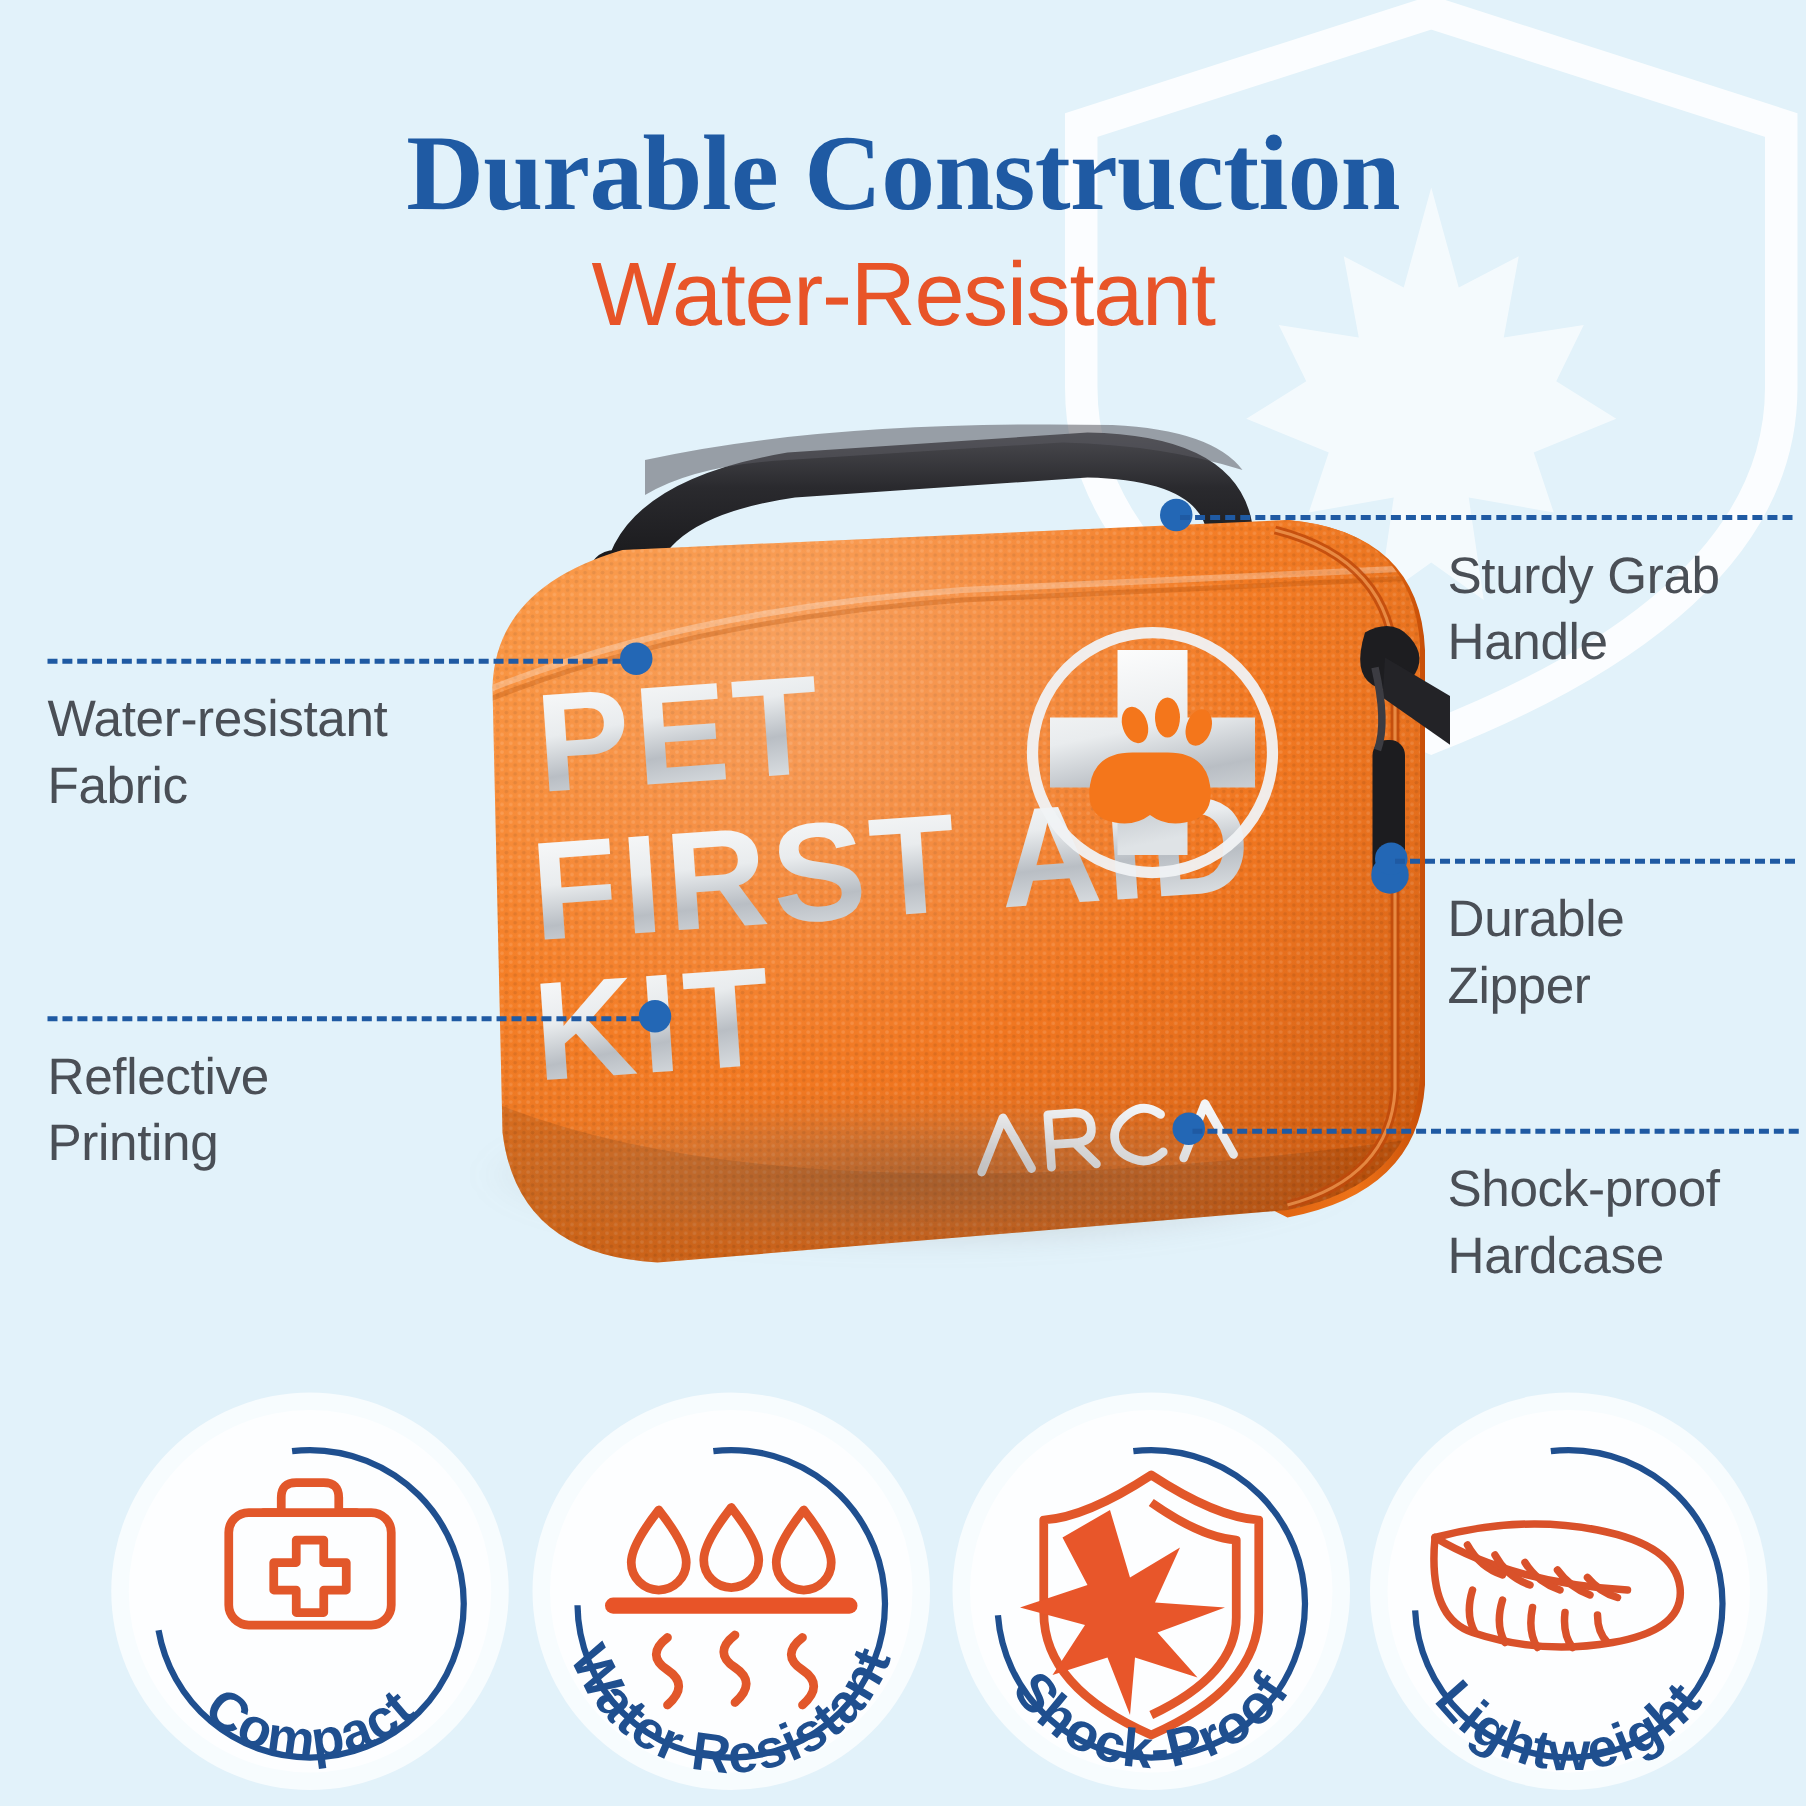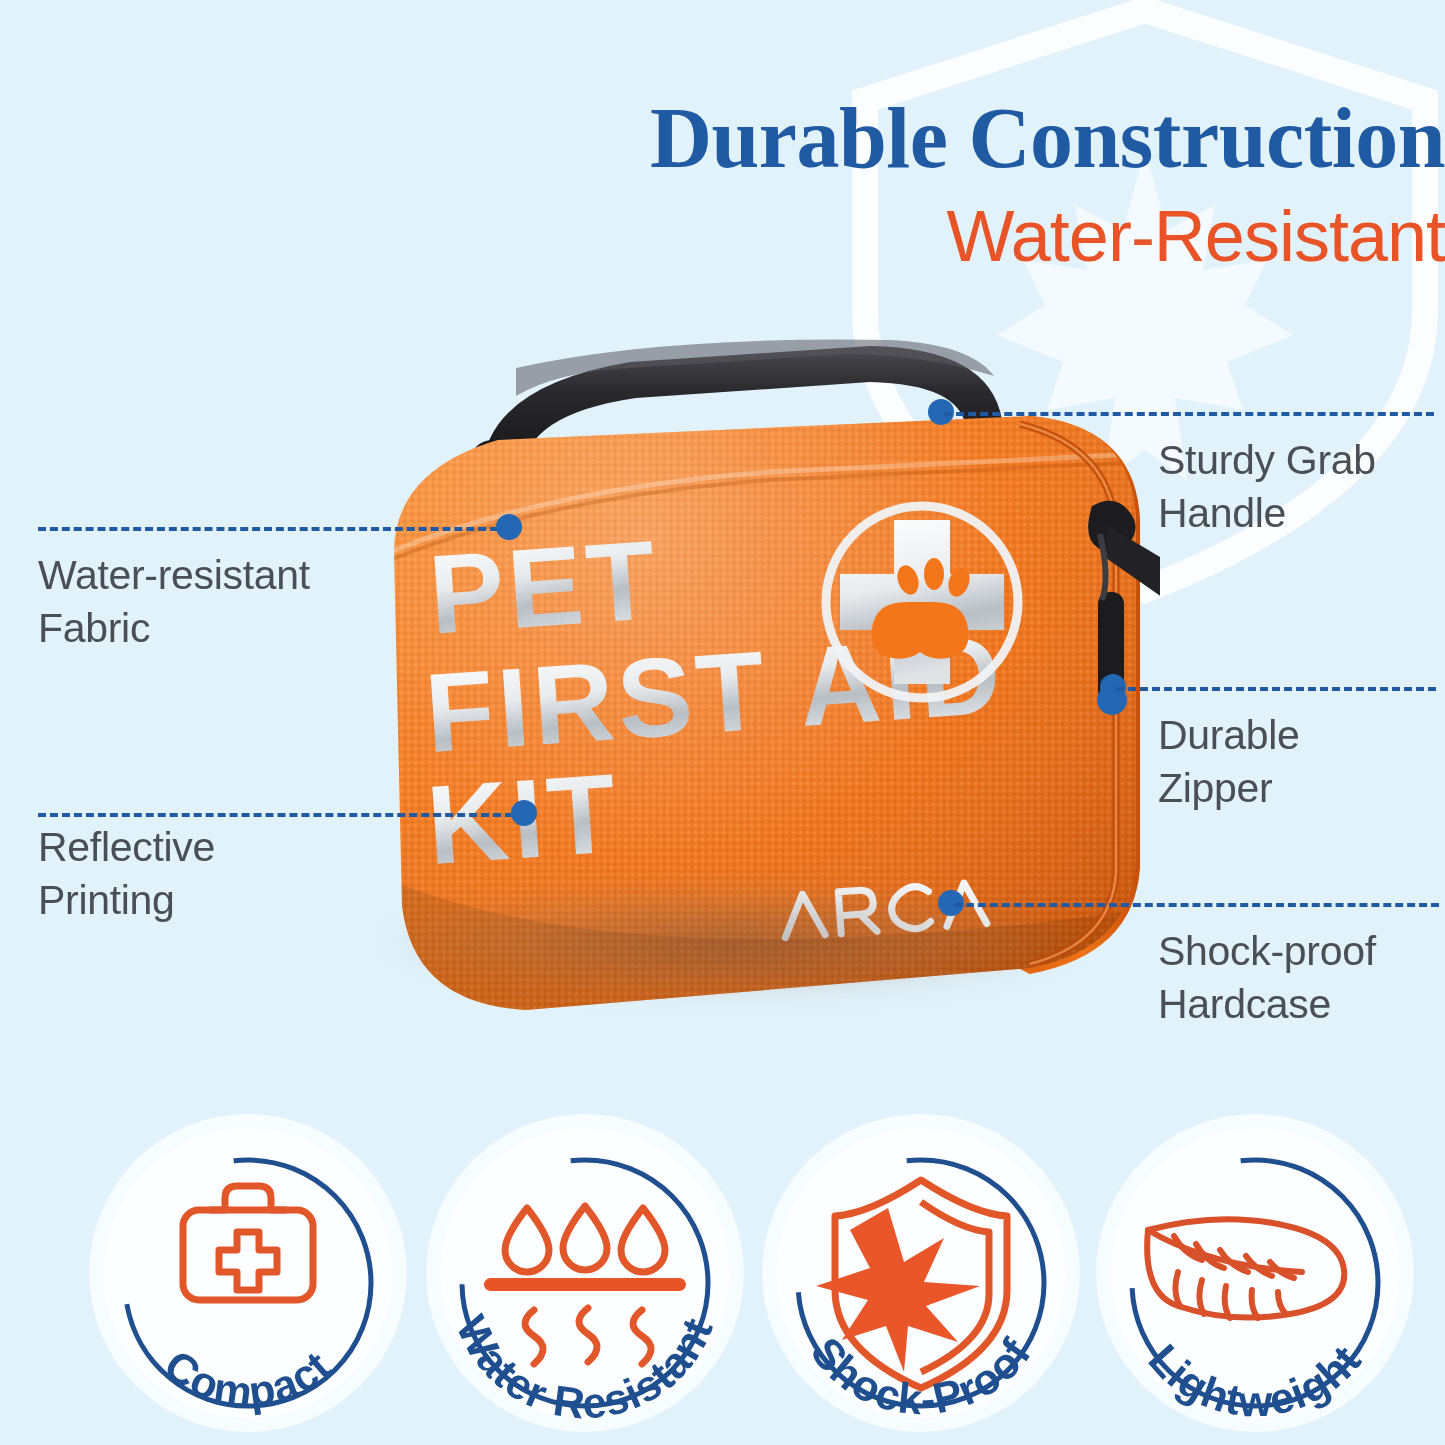--- a/index.html
+++ b/index.html
@@ -9,21 +9,21 @@
     font-family:"Liberation Sans", sans-serif;
     overflow:hidden;
     position:relative;
   }
   #stage{position:absolute;inset:0;width:1445px;height:1445px;overflow:hidden;}
 
   
   .watermark{position:absolute;top:-20px;right:-30px;width:660px;height:640px;opacity:1;pointer-events:none;}
 
   
-  .heading-wrap{position:absolute;top:95px;left:0;width:1445px;text-align:right;}
+  .heading-wrap{position:absolute;top:95px;left:0;width:1445px;text-align:center;}
   .title-main{
     font-family:"Liberation Serif", serif;
     font-weight:700;
     font-size:86px;
     letter-spacing:-0.5px;
     color:#1f5aa3;
     line-height:1.02;
     margin:0;
   }
   .title-sub{
@@ -221,21 +221,21 @@
   <div class="callout left" style="left:38px;top:527px;width:490px;">
     <div class="dash" style="left:0;width:460px;"></div>
     <div class="dot" style="left:458px;"></div>
     <div class="ctext" style="top:22px;width:420px;">Water-resistant
 Fabric</div>
   </div>
 
   <div class="callout left" style="left:38px;top:813px;width:510px;">
     <div class="dash" style="left:0;width:475px;"></div>
     <div class="dot" style="left:473px;"></div>
-    <div class="ctext" style="top:8px;width:420px;">Reflective
+    <div class="ctext" style="top:22px;width:420px;">Reflective
 Printing</div>
   </div>
 
   <div class="callout right" style="left:928px;top:412px;width:505px;">
     <div class="dot" style="left:0;"></div>
     <div class="dash" style="left:16px;width:490px;"></div>
     <div class="ctext" style="top:22px;left:230px;width:300px;">Sturdy Grab
 Handle</div>
   </div>
 

